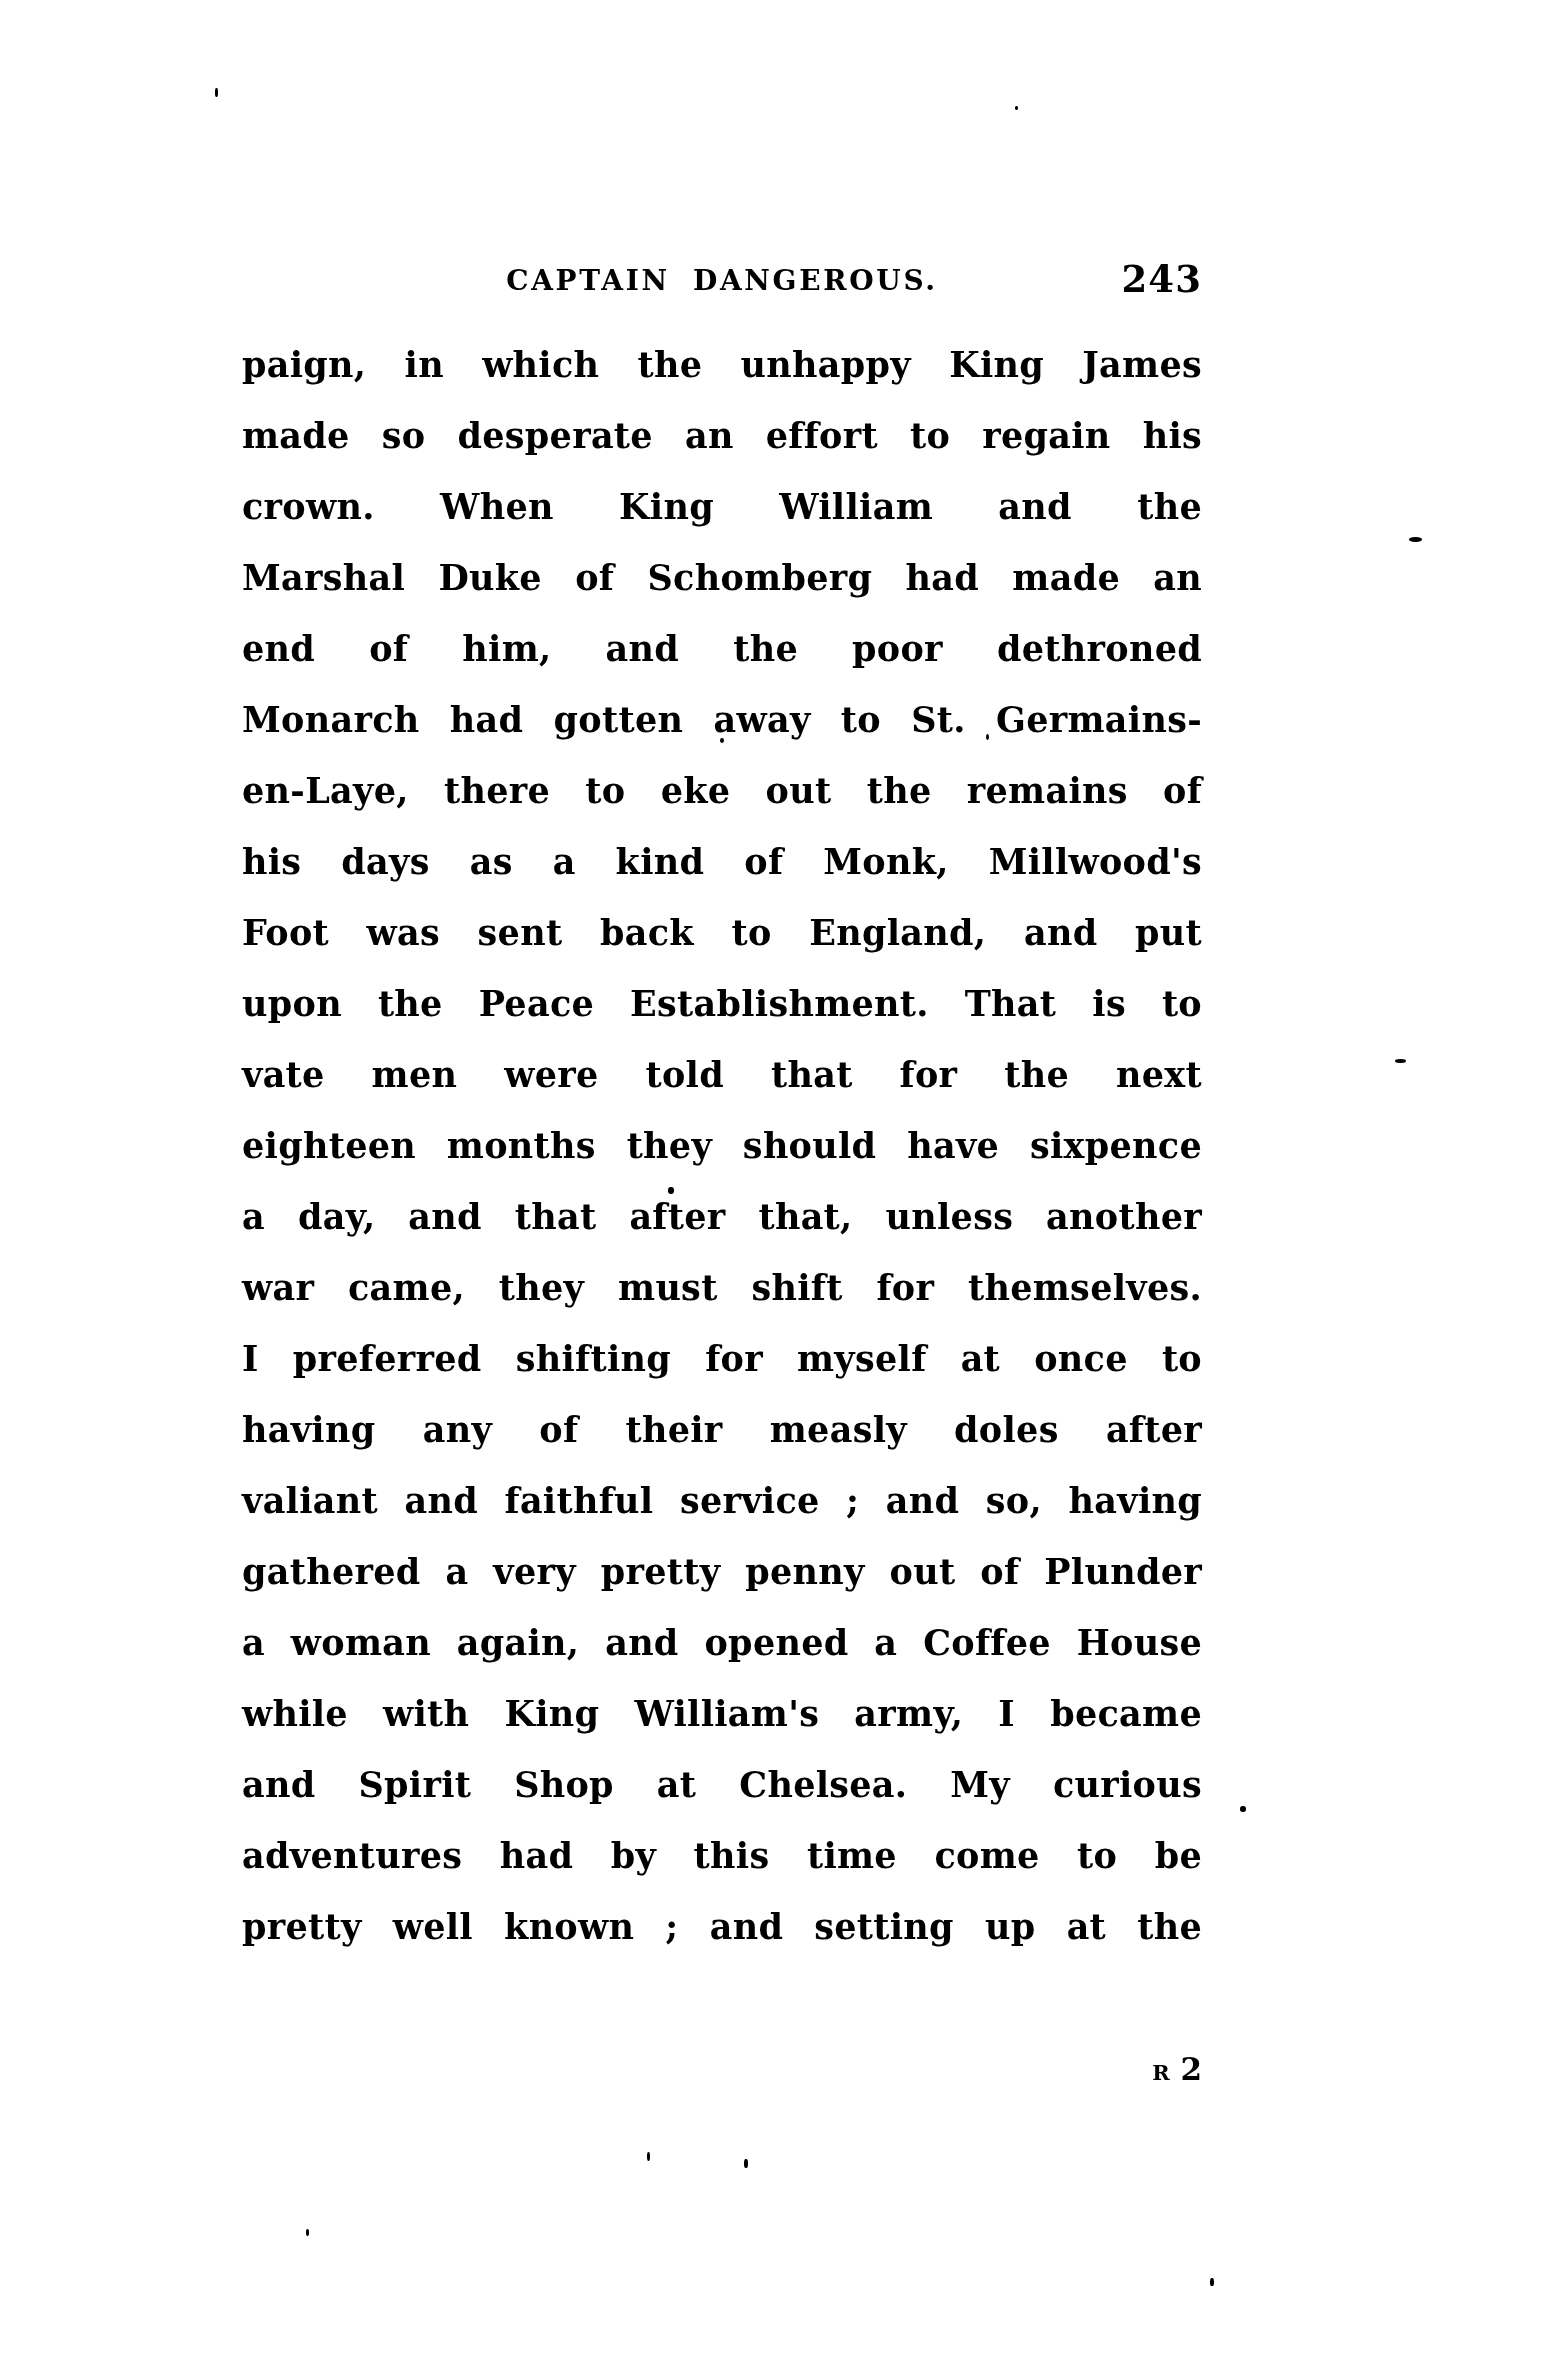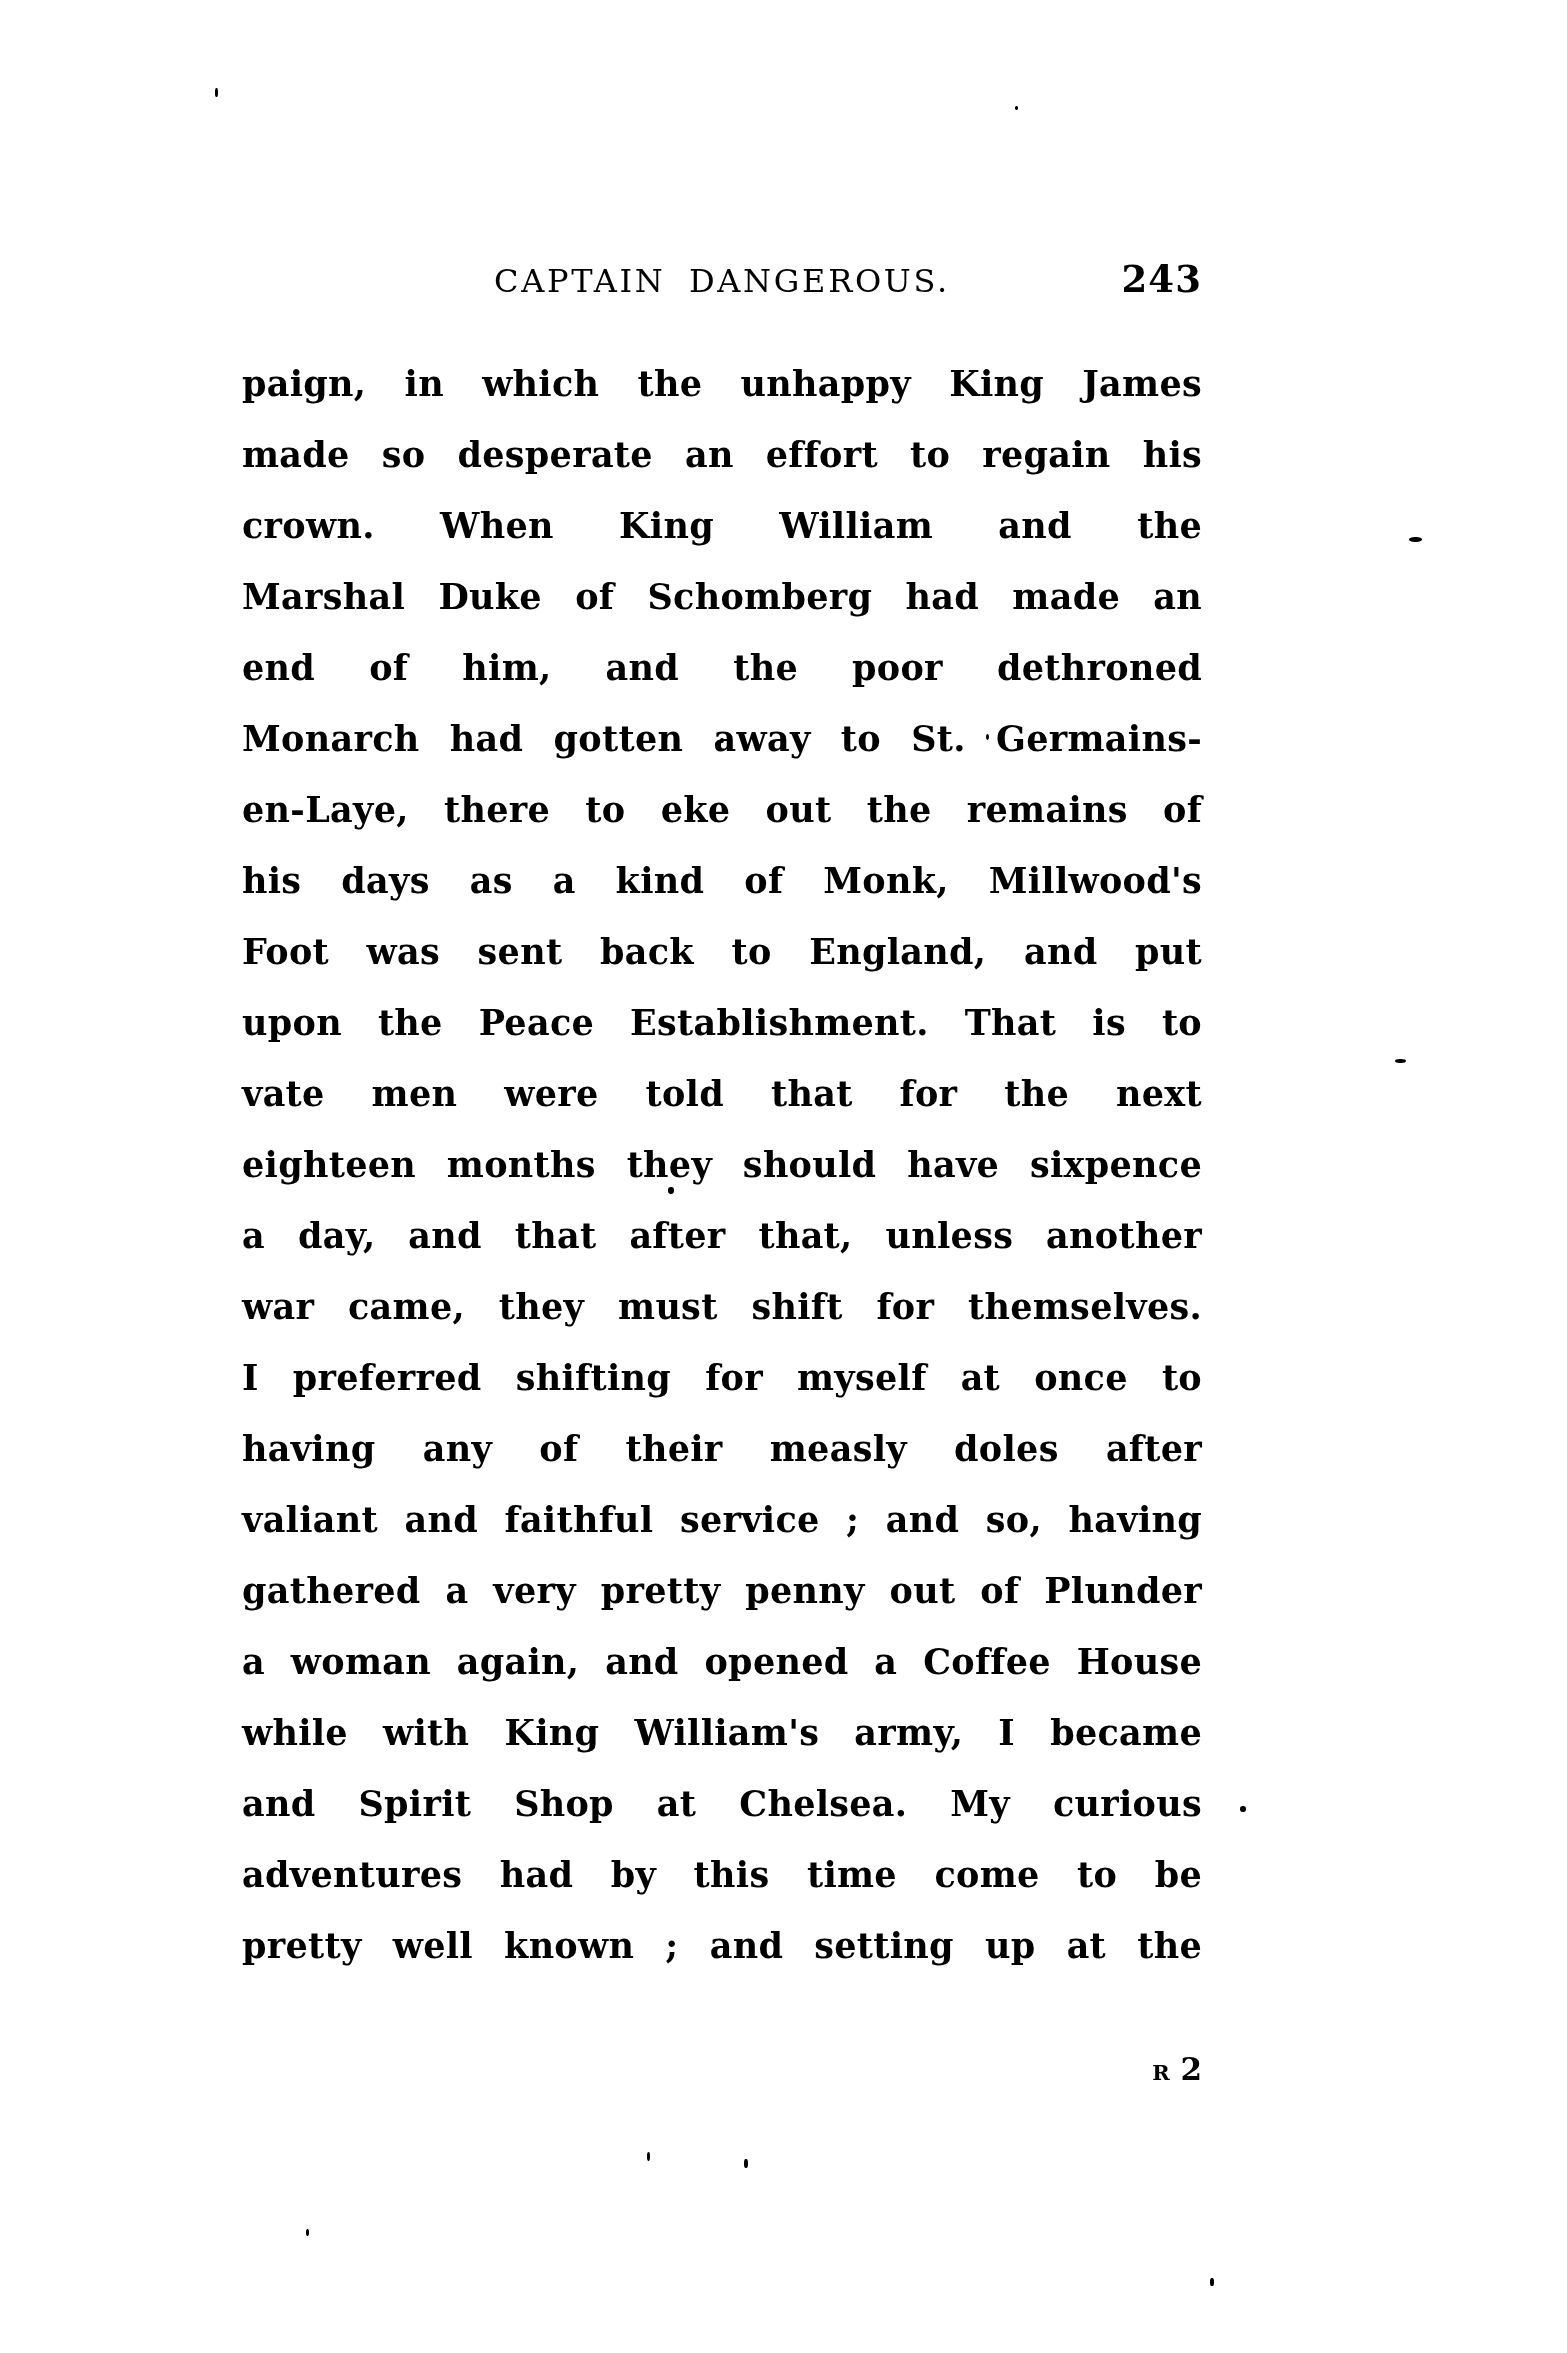--- a/index.html
+++ b/index.html
@@ -26,41 +26,41 @@
     top: 262px;
     left: 242px;
     width: 960px;
     height: 43px;
   }
   .head-title {
     position: absolute;
     left: 50%;
     transform: translateX(-50%);
     top: 0;
-    font-size: 32px;
-    font-weight: normal;
+    font-size: 28px;
+    font-weight: bold;
     letter-spacing: 2.7px;
     word-spacing: 10.6px;
     white-space: nowrap;
     line-height: 38px;
   }
   .head-page-num {
     position: absolute;
     right: 0;
     top: -3.2px;
     font-size: 37px;
     font-weight: bold;
     letter-spacing: 1.1px;
     line-height: 41px;
     margin-left: 8px;
   }
   
   .text-block {
     position: absolute;
-    top: 348px;
+    top: 329px;
     left: 242px;
     width: 960px;
   }
   .text-block .line {
     font-size: 35px;
     font-weight: bold;
     line-height: 71px;
     letter-spacing: 0.3px;
     text-align: justify;
     text-align-last: justify;

